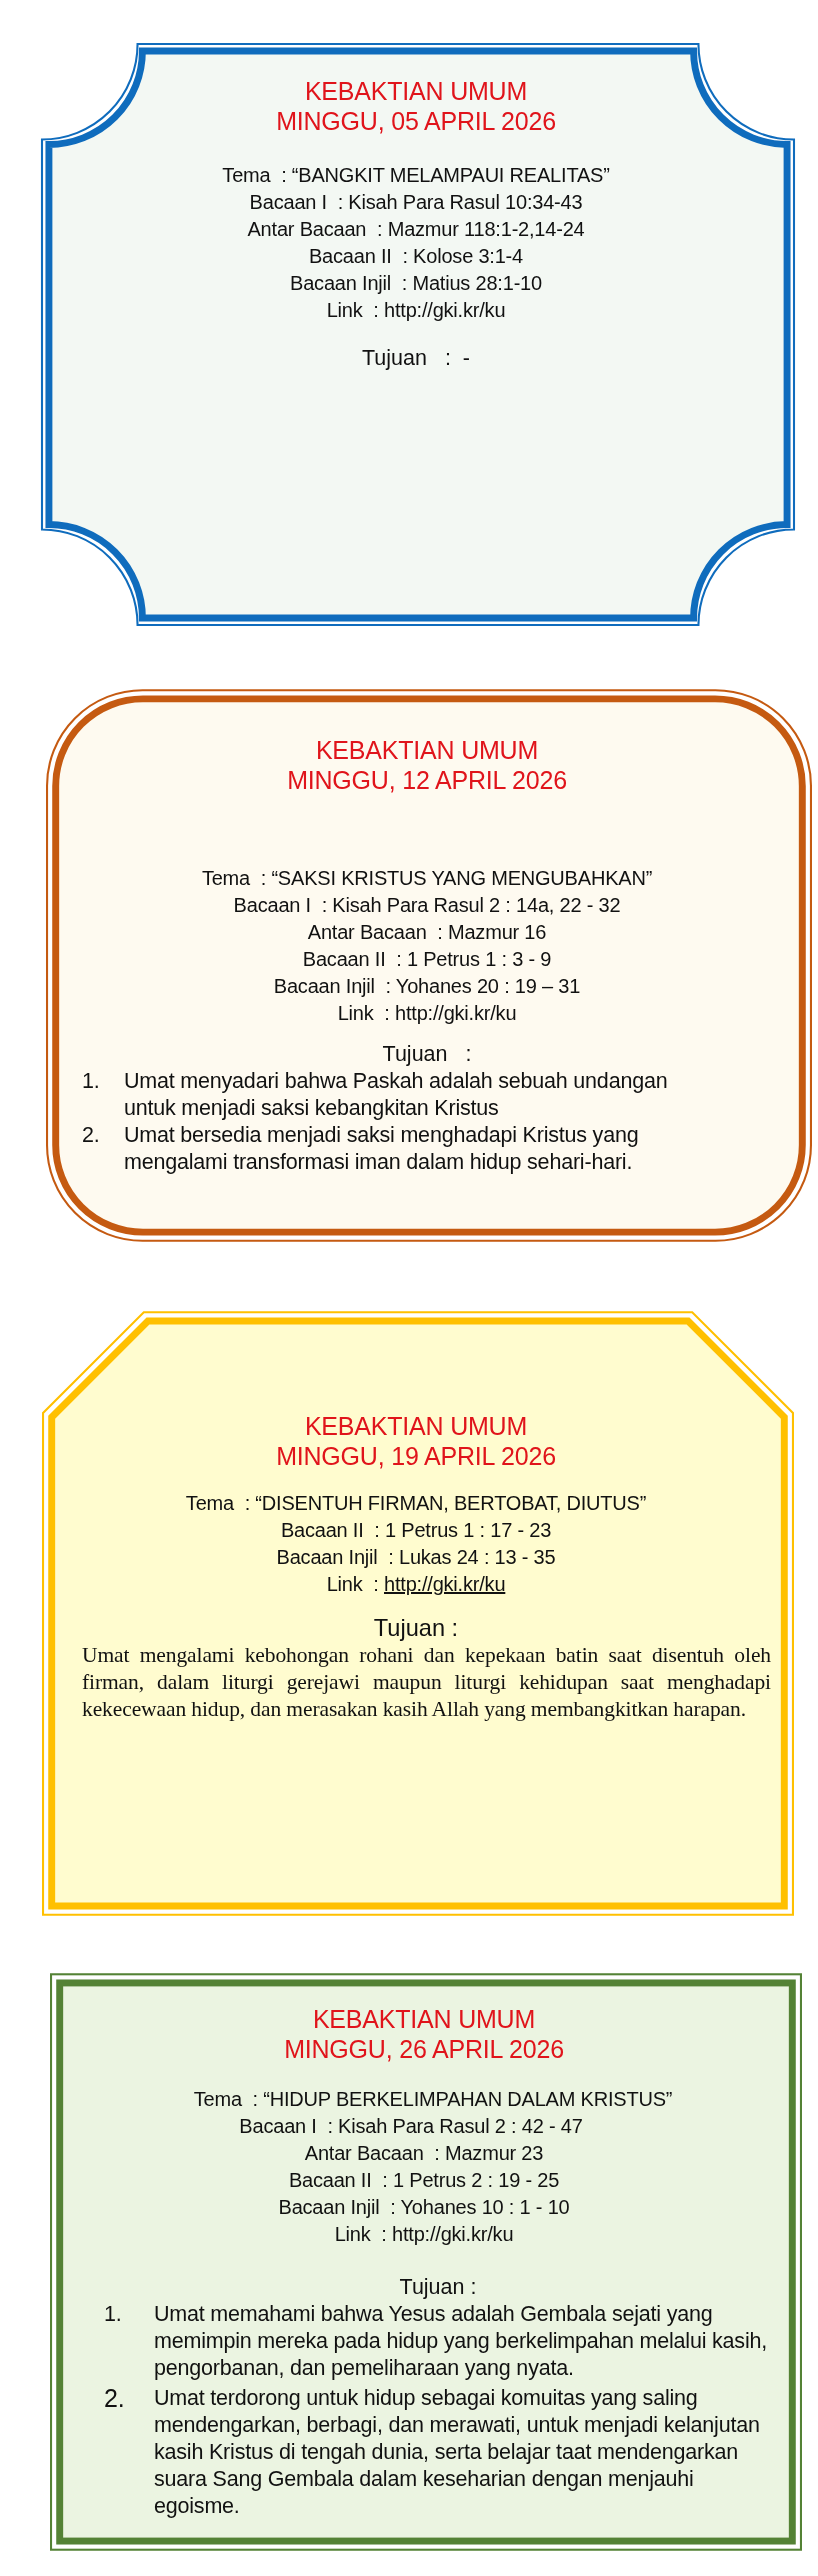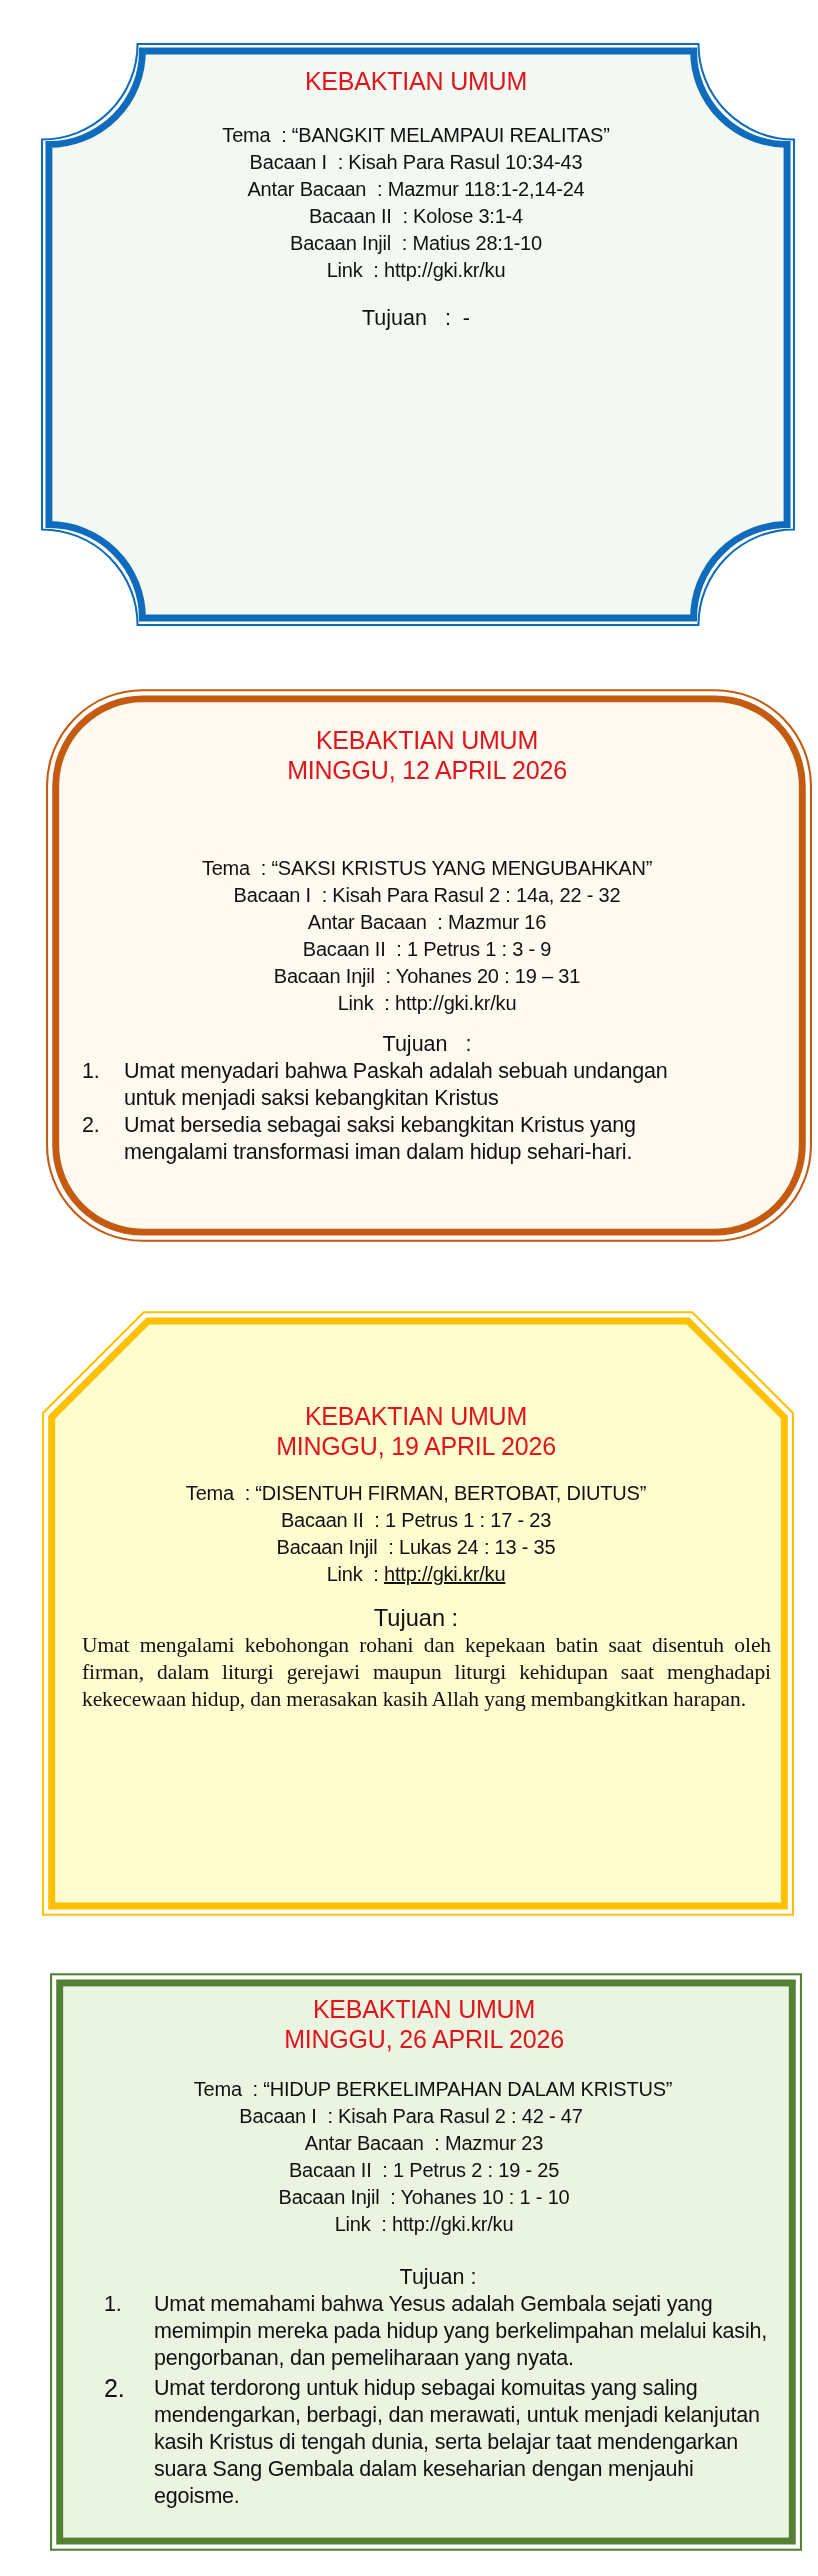--- a/index.html
+++ b/index.html
@@ -1,20 +1,20 @@
 <!DOCTYPE html>
 <html style="font-size:11px"><head>
 <meta charset="utf-8">
 <style>
   html, body { margin: 0; padding: 0; background: #ffffff; }
   body { width: 818px; height: 2576px; position: relative; overflow: hidden;
          font-family: "Liberation Sans", sans-serif; color: #111; }
   .card { position: absolute; }
   .card svg.frame { position: absolute; left: 0; top: 0; overflow: visible; }
-  .content { position: absolute; left: 0; right: 4px; text-align: center; }
+  .content { position: absolute; left: 0; right: 4px; text-align: center; margin-top: 10px; }
   .title { color: #e0141b; font-size: 25px; line-height: 30px; letter-spacing: -0.2px; }
   .line { font-size: 20px; line-height: 27px; white-space: pre; letter-spacing: -0.2px; }
   .tujuan-head { font-size: 21.5px; line-height: 27px; white-space: pre; }
   ol.goals { list-style: none; margin: 0; padding: 0; text-align: left; }
   ol.goals li { position: relative; font-size: 21.5px; line-height: 27px; letter-spacing: -0.2px; }
   ol.goals li .num { position: absolute; left: 0; top: 0; }
   .justify { text-align: justify; font-size: 21.5px; line-height: 27px; letter-spacing: -0.1px; }
   .link-u { text-decoration: underline; }
 </style>
 </head>
@@ -22,20 +22,21 @@
 
 <div class="card" style="left:42px; top:44px; width:752px; height:581px;">
   <svg class="frame" width="752" height="581" viewBox="0 0 1086 839">
 
     <path d="M138,0 H948 A138,138 0 0 0 1086,138 V701 A138,138 0 0 0 948,839 H138 A138,138 0 0 0 0,701 V138 A138,138 0 0 0 138,0 Z" fill="#ffffff" stroke="#0f6cbd" stroke-width="3"></path>
 
     <path d="M145,10 H941 A135,135 0 0 0 1076,145 V694 A135,135 0 0 0 941,829 H145 A135,135 0 0 0 10,694 V145 A135,135 0 0 0 145,10 Z" fill="#f3f8f3" stroke="#0f6cbd" stroke-width="10"></path>
   </svg>
   <div class="content" style="top:22px;">
     <div class="title">KEBAKTIAN UMUM</div>
+    <div class="title">MINGGU, 05 APRIL 2026</div>
     <div style="height:26px"></div>
     <div class="line">Tema  : “BANGKIT MELAMPAUI REALITAS”</div>
     <div class="line">Bacaan I  : Kisah Para Rasul 10:34-43</div>
     <div class="line">Antar Bacaan  : Mazmur 118:1-2,14-24</div>
     <div class="line">Bacaan II  : Kolose 3:1-4</div>
     <div class="line">Bacaan Injil  : Matius 28:1-10</div>
     <div class="line"><span>Link  : </span><span>http://gki.kr/ku</span></div>
     <div style="height:21px"></div>
     <div class="tujuan-head">Tujuan   :  -</div>
   </div>
@@ -58,21 +59,21 @@
     <div class="line"><span>Link  : </span><span>http://gki.kr/ku</span></div>
     <div style="height:14px"></div>
     <div class="tujuan-head">Tujuan   :</div>
     <ol class="goals" style="margin-left:36px; width:610px;">
       <li style="padding-left:42px;">
         <span class="num">1.</span>
         <span>Umat menyadari bahwa Paskah adalah sebuah undangan untuk menjadi saksi kebangkitan Kristus</span>
       </li>
       <li style="padding-left:42px;">
         <span class="num">2.</span>
-        <span>Umat bersedia sebagai saksi kebangkitan Kristus yang mengalami transformasi iman dalam hidup sehari-hari.</span>
+        <span>Umat bersedia menjadi saksi menghadapi Kristus yang mengalami transformasi iman dalam hidup sehari-hari.</span>
       </li>
     </ol>
   </div>
 </div>
 
 <div class="card" style="left:42px; top:1311px; width:752px; height:605px;">
   <svg class="frame" width="752" height="605" viewBox="0 0 1086 873">
     <path d="M147,1.5 H939 L1084.5,147 V871.5 H1.5 V147 Z" fill="#ffffff" stroke="#ffc000" stroke-width="3"></path>
     <path d="M153,14 H933 L1072,153 V859 H14 V153 Z" fill="#fffccf" stroke="#ffc000" stroke-width="10"></path>
   </svg>

